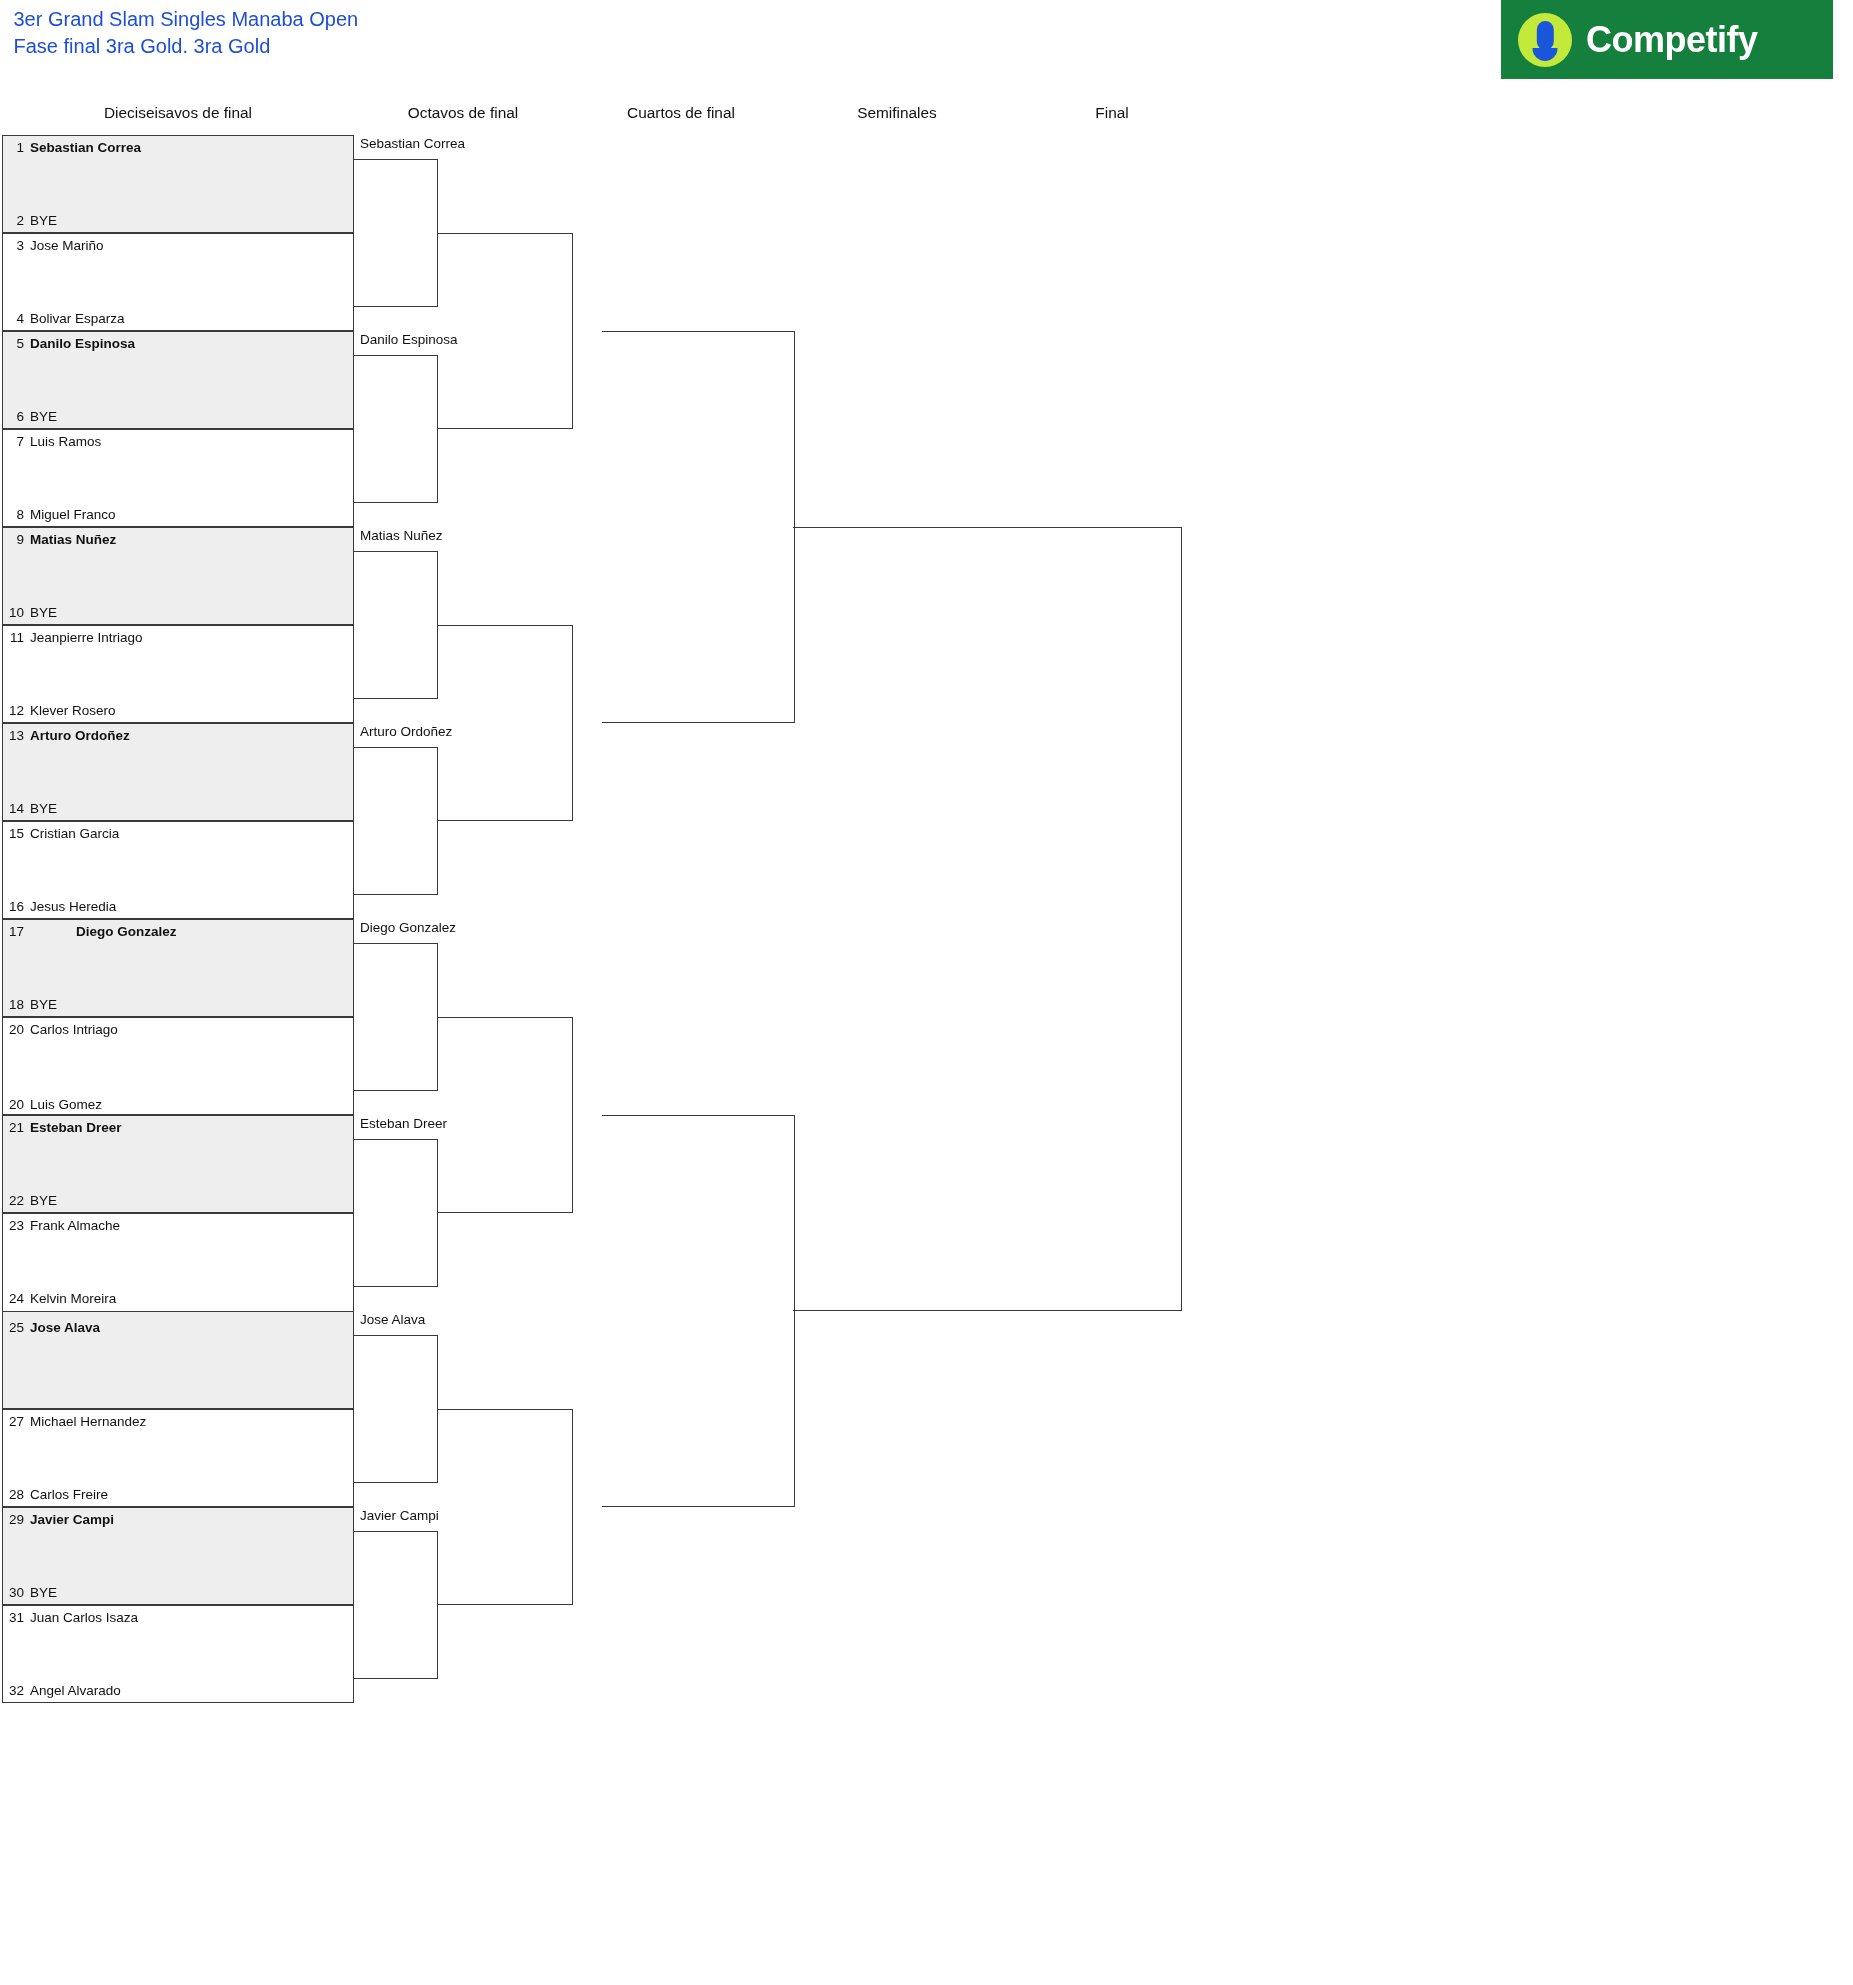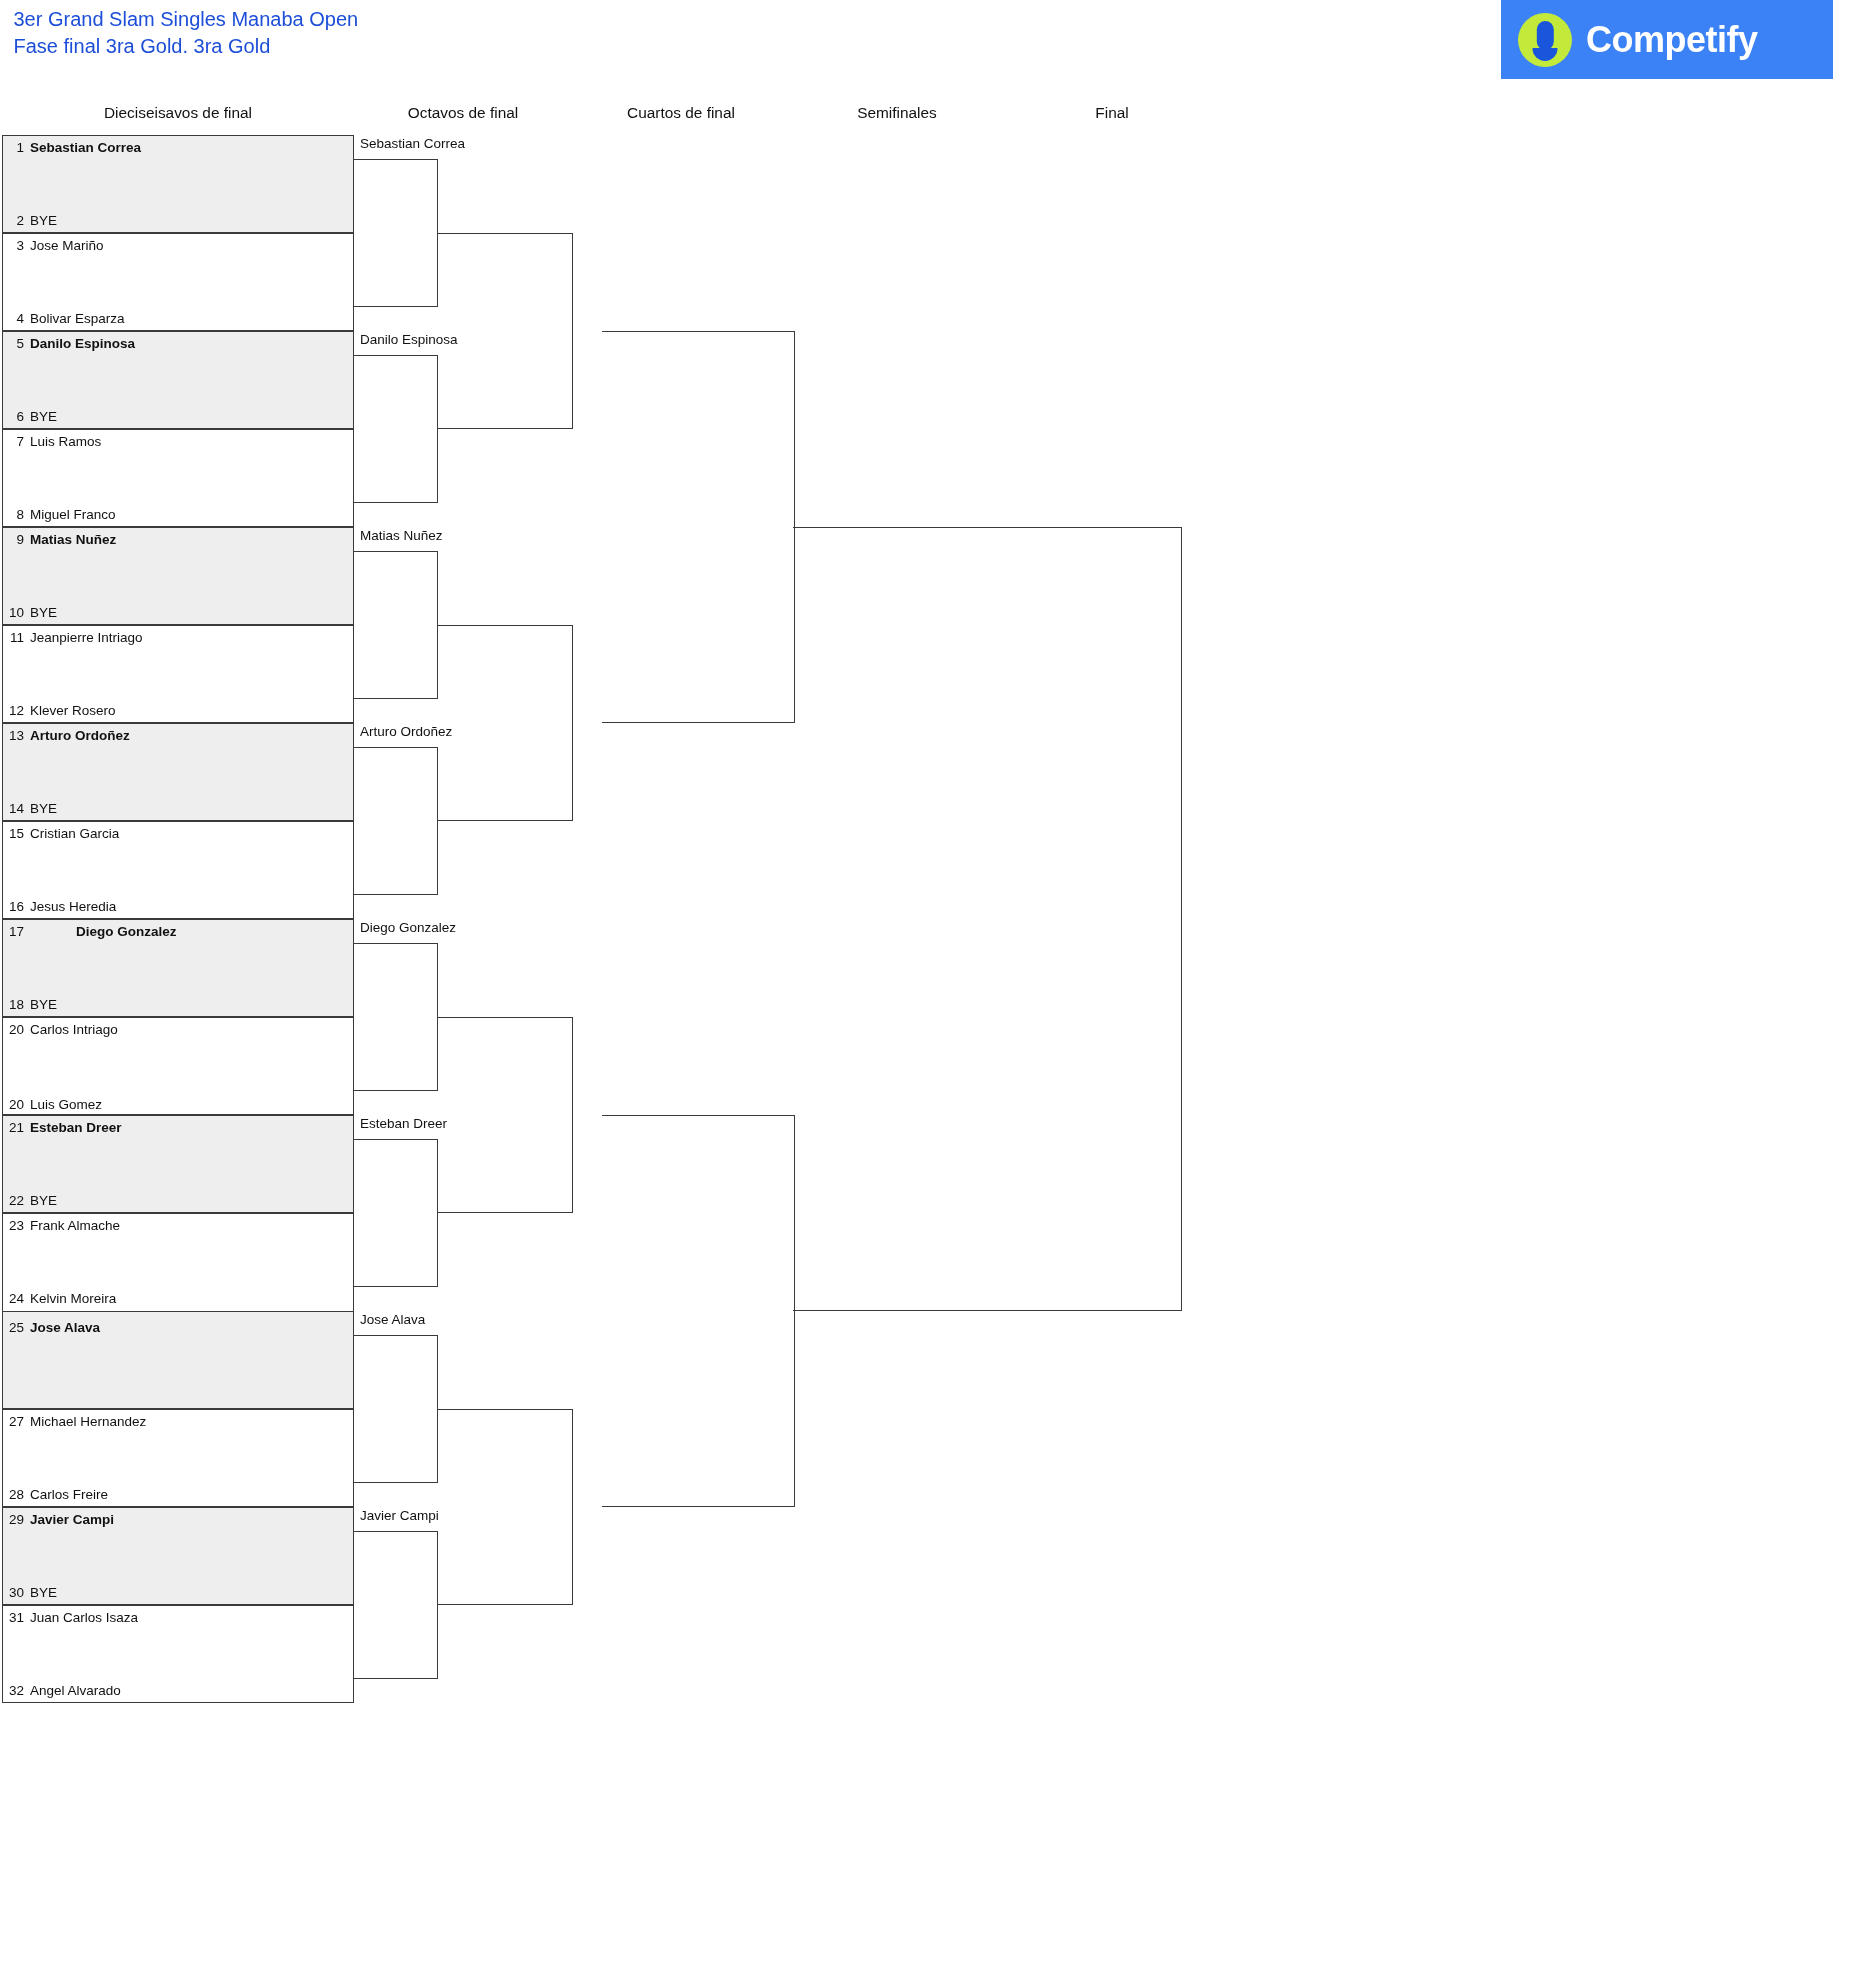--- a/index.html
+++ b/index.html
@@ -28,21 +28,21 @@
     color: #1d4ed8;
     white-space: nowrap;
   }
 
   #logo {
     position: absolute;
     right: 21px;
     top: 0px;
     width: 332px;
     height: 79px;
-    background: #3b82f6;
+    background: #15803d;
     display: flex;
     align-items: center;
     padding-left: 17.4px;
   }
   #logo .mark {
     width: 54px; height: 54px;
     border-radius: 50%;
     background: #c3e93b;
     position: relative;
     flex: 0 0 auto;

